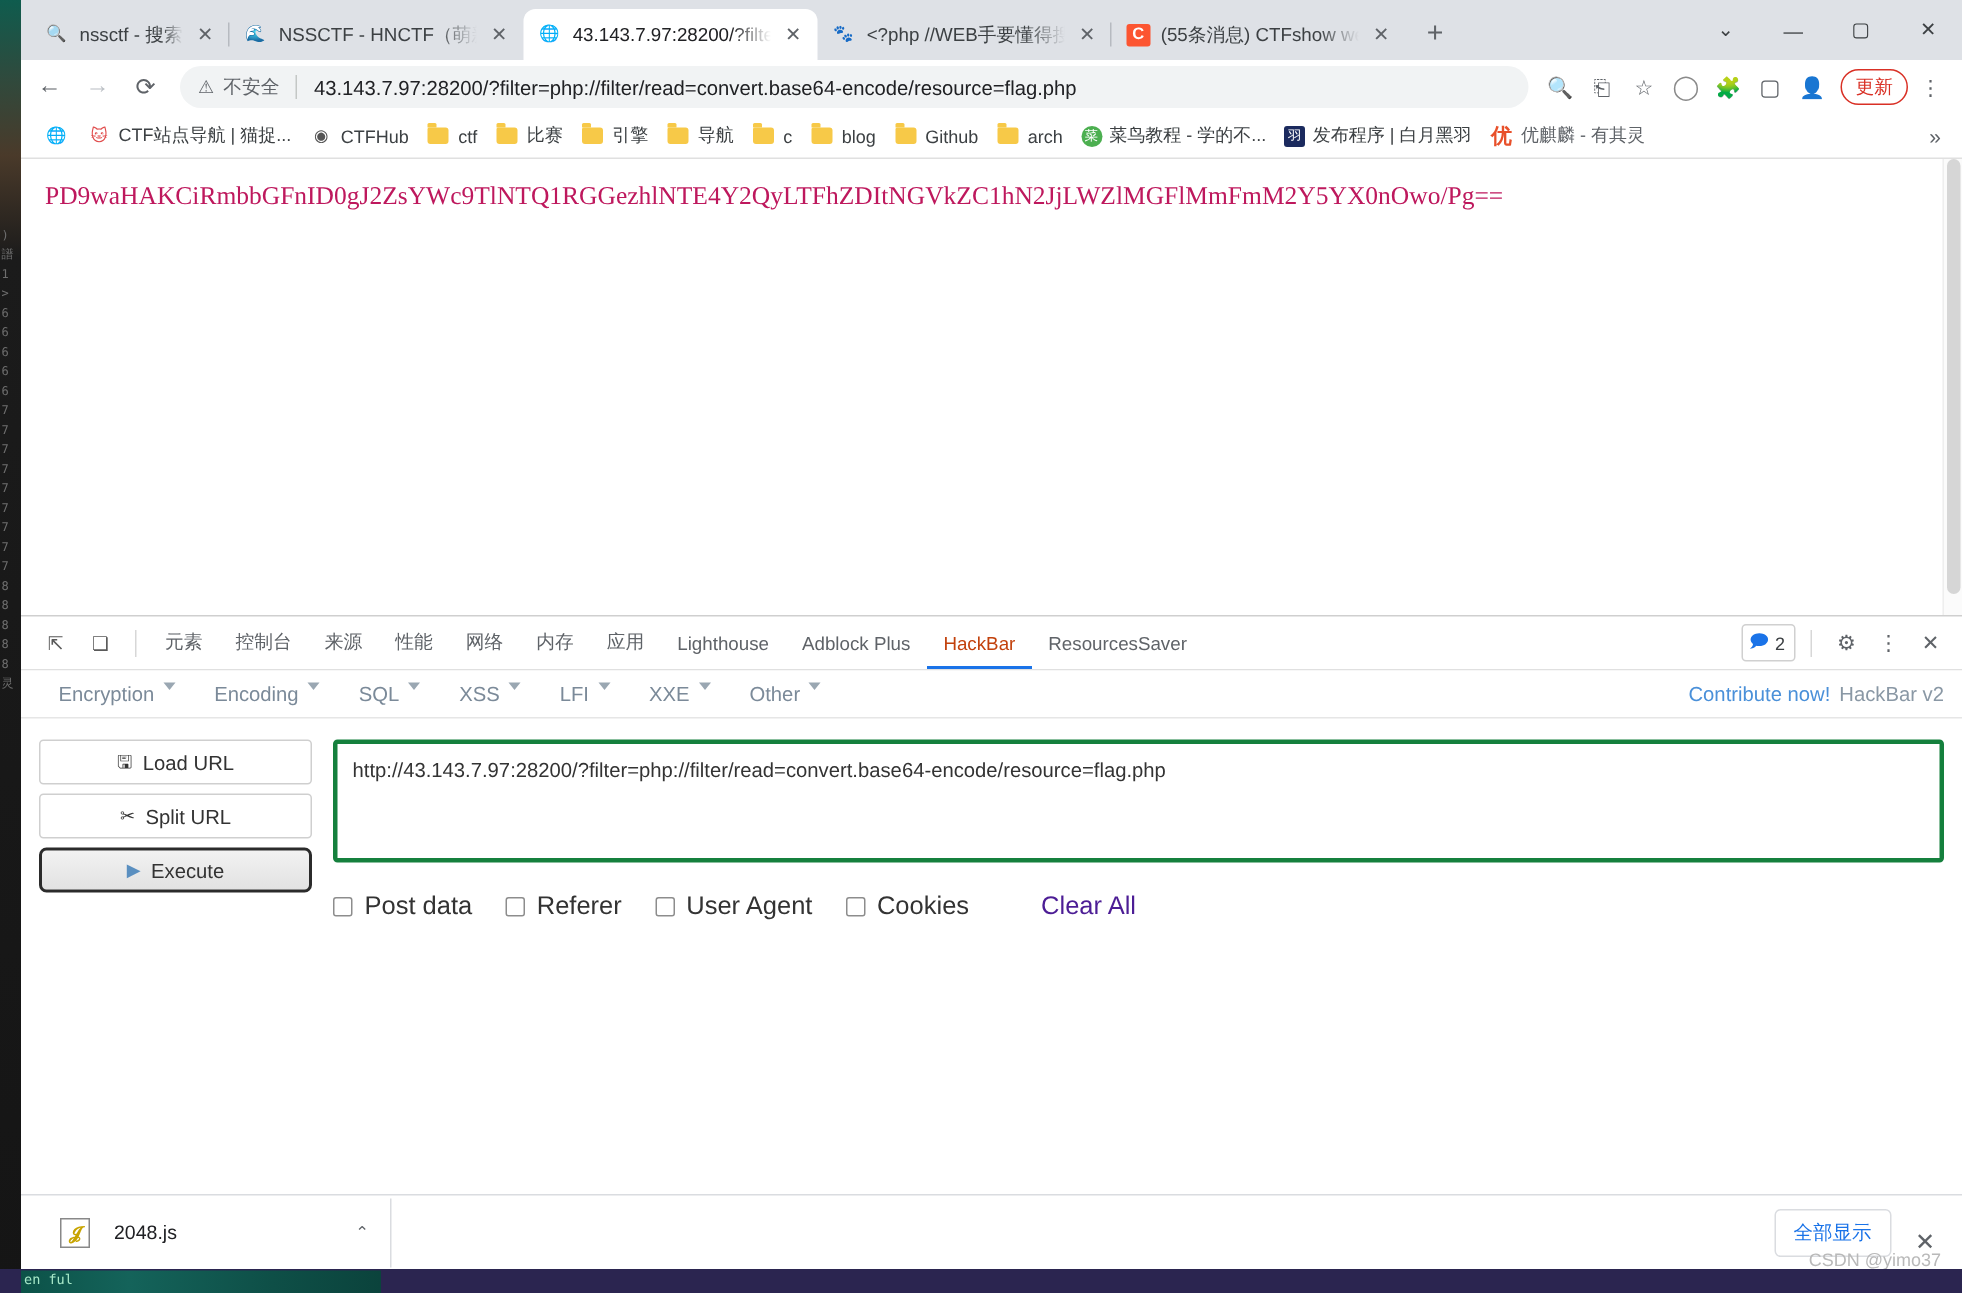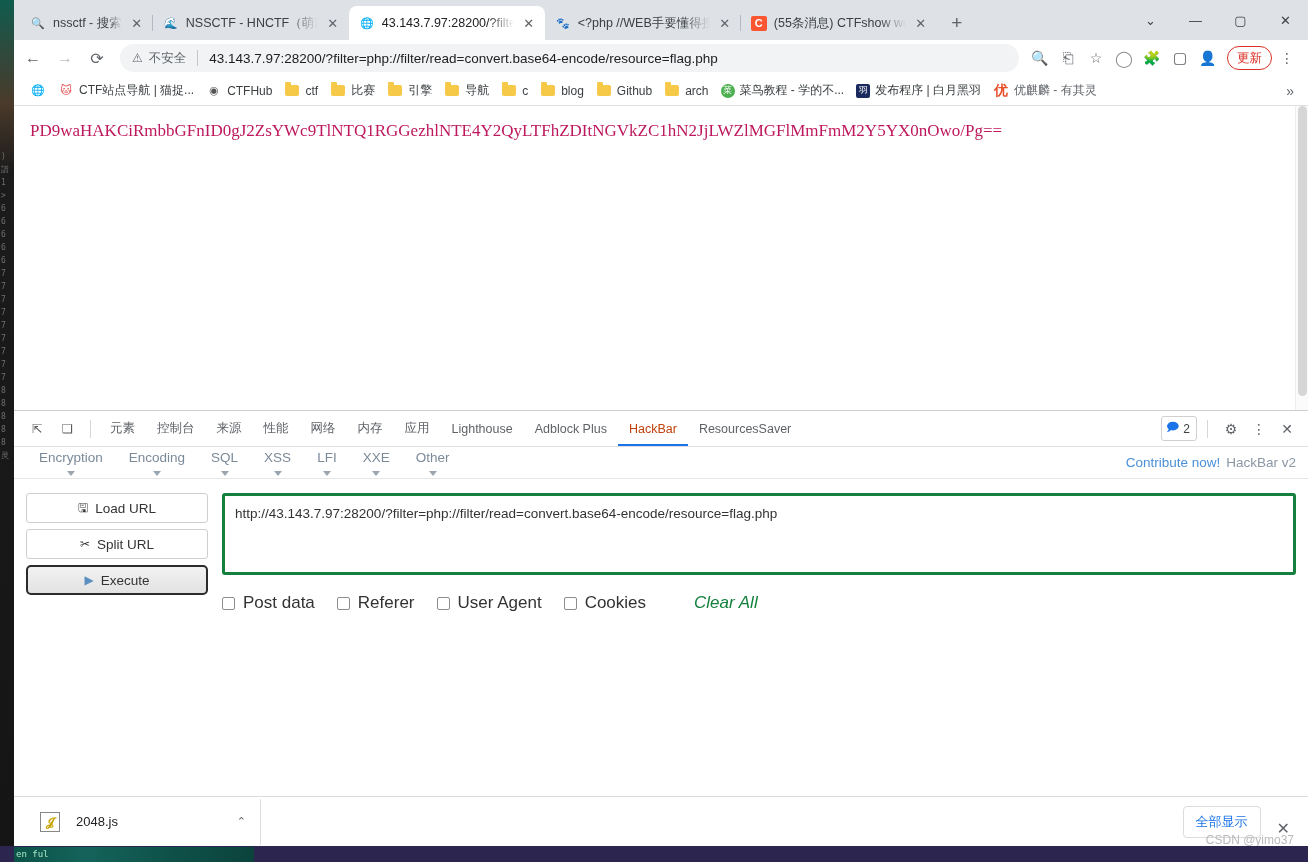--- a/index.html
+++ b/index.html
@@ -204,21 +204,21 @@
   #dt-msgs .bubble { color: #1a73e8; font-size: 12px; }
   .dt-ico { width: 26px; height: 26px; display: flex; align-items: center; justify-content: center; color: #5f6368; font-size: 14px; }
 
   
   #hb { flex: 1 1 auto; background: #ffffff; display: flex; flex-direction: column; }
   #hb-menu {
     height: 32px; border-bottom: 1px solid #e6e6e6;
     display: flex; align-items: center; padding: 0 12px;
     font-size: 13.5px; color: #7b8a99; gap: 0;
   }
-  .hb-menu-item { padding: 0 13px; display: flex; align-items: center; gap: 6px; flex-direction: column; }
+  .hb-menu-item { padding: 0 13px; display: flex; gap: 6px; }
   .caret { width: 0; height: 0; border-left: 4px solid transparent; border-right: 4px solid transparent; border-top: 5px solid #9aa7b2; }
   #hb-contrib { margin-left: auto; font-size: 13.5px; display: flex; gap: 6px; }
   #hb-contrib .lnk { color: #4a90d9; }
   #hb-contrib .ver { color: #8a98a5; }
 
   #hb-body { display: flex; padding: 14px 12px 0 12px; gap: 14px; flex: 0 0 auto; }
   #hb-left { width: 182px; display: flex; flex-direction: column; gap: 6px; }
   .hb-btn {
     height: 30px; border: 1px solid #cfcfcf; border-radius: 3px;
     background: #fff; display: flex; align-items: center; justify-content: center;
@@ -235,21 +235,21 @@
     padding: 9px 10px; font-size: 13.5px; color: #333; resize: none;
     font-family: "Liberation Sans", sans-serif; line-height: 1.3;
     background: #fff; outline: none; overflow: hidden;
   }
   #hb-checks {
     display: flex; align-items: center; gap: 22px; margin-top: 14px;
     font-size: 17px; color: #333;
   }
   .chk { display: flex; align-items: center; gap: 8px; }
   .chk .box { width: 13px; height: 13px; border: 1px solid #8d8d8d; border-radius: 2px; background: #fff; }
-  #clear-all { color: #15803d; margin-left: 26px; font-style: italic; }
+  #clear-all { color: #4c1d95; margin-left: 26px; }
 
   
   #downloads {
     height: 50px; background: #ffffff; border-top: 1px solid #dadce0;
     display: flex; align-items: center; padding: 0 10px; gap: 0;
     position: relative;
   }
   #dl-item {
     display: flex; align-items: center; gap: 16px;
     height: 32px; padding: 0 6px 0 16px; width: 228px;

